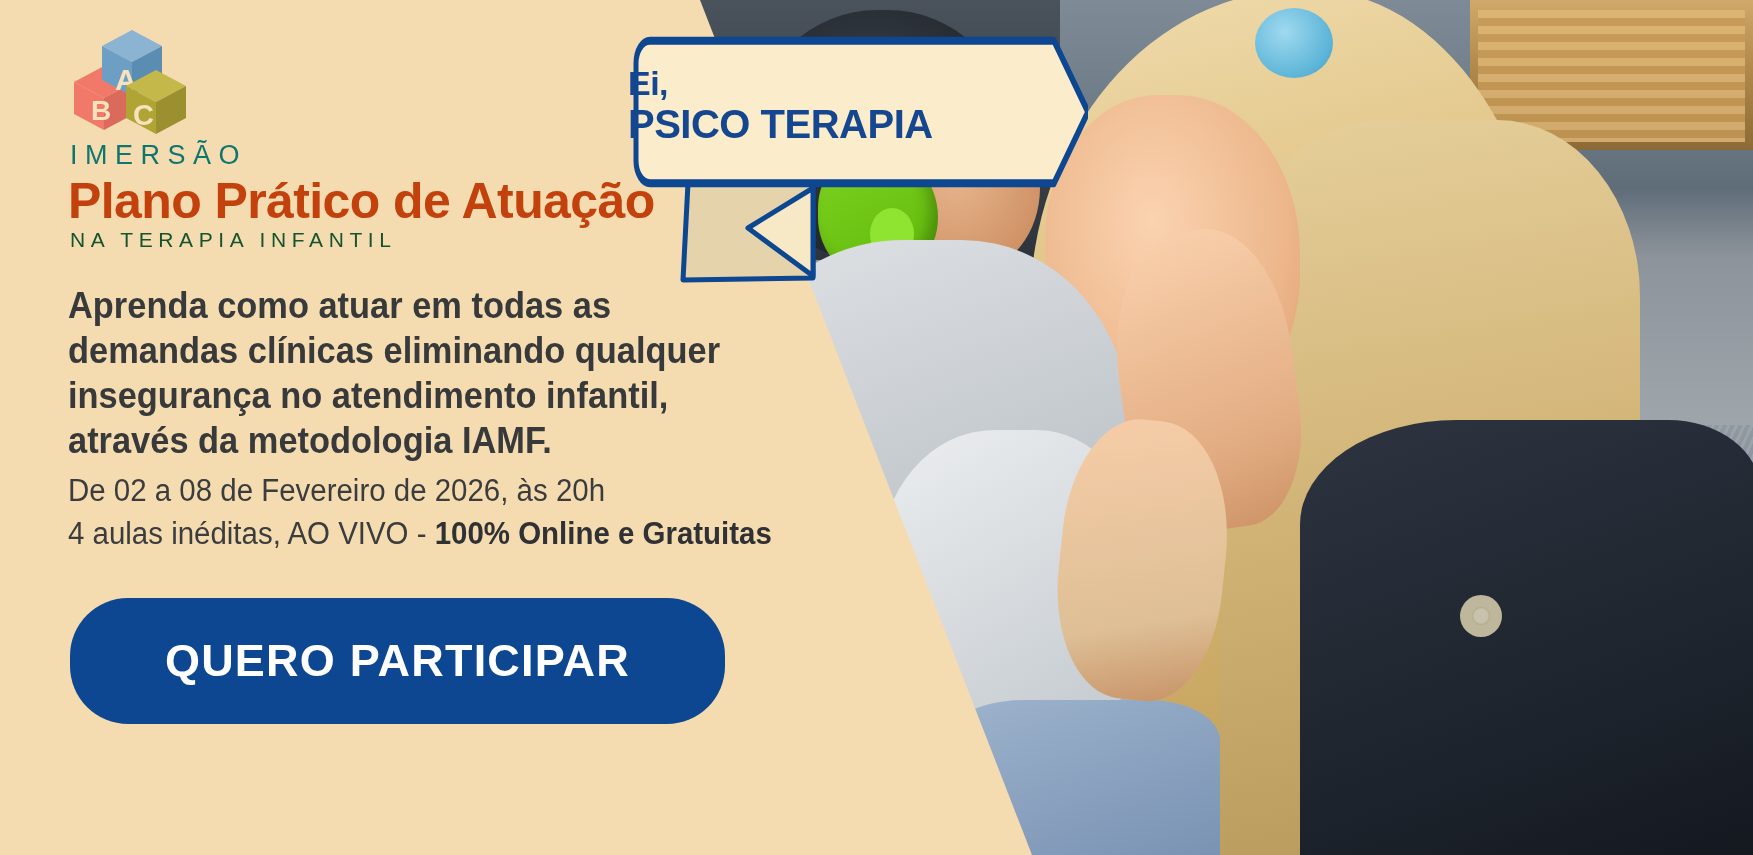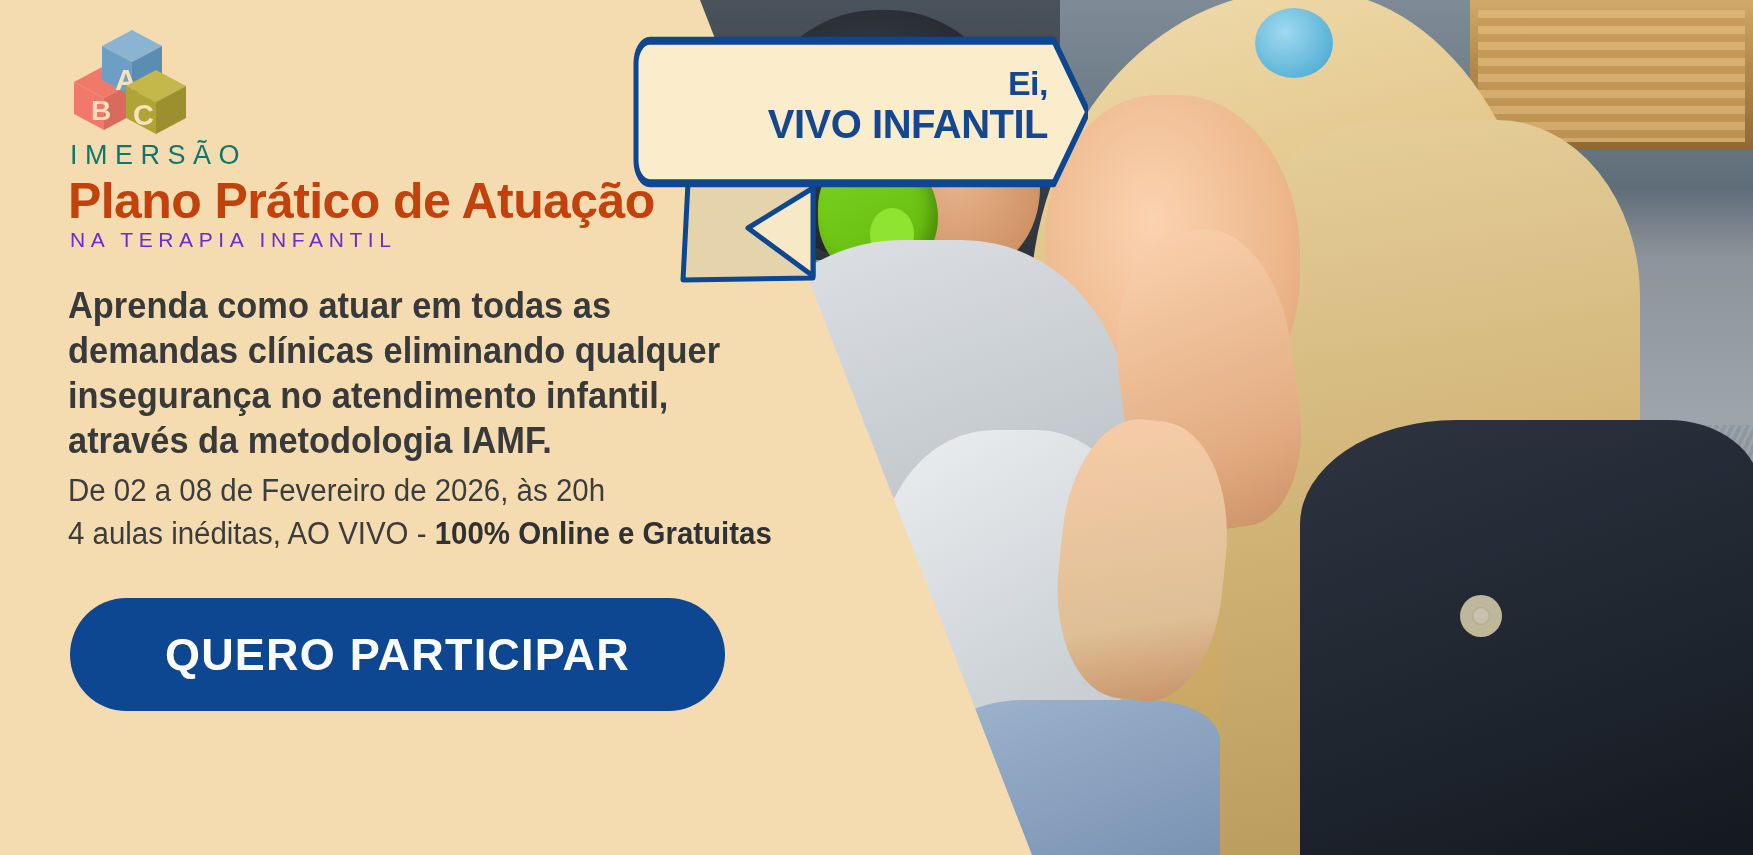--- a/index.html
+++ b/index.html
@@ -165,21 +165,21 @@
   }
   .title {
     position:absolute; left:68px; top:172px;
     font-size:50px; font-weight:700; letter-spacing:-0.6px;
     color:#c2410c;
     white-space:nowrap;
   }
   .subtitle {
     position:absolute; left:70px; top:228px;
     font-size:21px; font-weight:400; letter-spacing:5.6px;
-    color:#6d28d9;
+    color:#14532d;
   }
 
   .lede {
     position:absolute; left:68px; top:283px;
     width:790px;
     font-size:37px; line-height:1.22;
     font-weight:700;
     color:#37393b;
     font-stretch:condensed;
     transform:scaleX(.93);
@@ -192,21 +192,21 @@
     font-size:31px; line-height:1.38;
     font-weight:400;
     color:#3a3c3e;
     transform:scaleX(.95);
     transform-origin:left top;
   }
   .details b { font-weight:700; color:#2f3134; }
 
   .cta {
     position:absolute; left:70px; top:598px;
-    width:655px; height:113px;
+    width:655px; height:126px;
     background:#0d4691;
     border:none; border-radius:58px;
     color:#ffffff;
     font-size:45px; font-weight:700; letter-spacing:1.2px;
     cursor:pointer;
     display:flex; align-items:center; justify-content:center;
     font-family:"Liberation Sans", sans-serif;
   }
 
   
@@ -214,21 +214,21 @@
     position:absolute;
     left:628px; top:18px;
     width:460px; height:290px;
     z-index:4;
   }
   .bubble-wrap svg { display:block; }
   .bubble-text {
     position:absolute;
     left:0; top:46px;
     width:420px;
-    text-align:right;
+    text-align:left;
     color:#14478f;
     font-weight:700;
     line-height:1.12;
     pointer-events:none;
   }
   .bubble-l1 { font-size:34px; letter-spacing:-0.5px; }
   .bubble-l2 { font-size:40px; letter-spacing:-0.5px; }
 </style>
 </head>
 <body>
@@ -315,17 +315,17 @@
   <div class="bubble-wrap">
     <svg width="460" height="290" viewBox="0 0 460 290" xmlns="http://www.w3.org/2000/svg">
 
       <path d="M60 165 L185 165 L185 260 L55 262 Z" fill="#e4d3ab" stroke="#0d4691" stroke-width="5" stroke-linejoin="round"></path>
       <path d="M120 210 L185 170 L185 258 Z" fill="#f7e8c6" stroke="#0d4691" stroke-width="5" stroke-linejoin="round"></path>
 
       <path d="M22 14 h368 l36 0 l34 44 l-34 44 l-36 0 h-368 a14 14 0 0 1 -14 -14 v-60 a14 14 0 0 1 14 -14 z" fill="#fbeccb" stroke="#0d4691" stroke-width="5" stroke-linejoin="round" transform="translate(0,0) scale(1,1.62)"></path>
     </svg>
     <div class="bubble-text">
       <div class="bubble-l1">Ei,</div>
-      <div class="bubble-l2">VIVO INFANTIL</div>
+      <div class="bubble-l2">PSICO TERAPIA</div>
     </div>
   </div>
 
 </div>
 
 </body></html>

